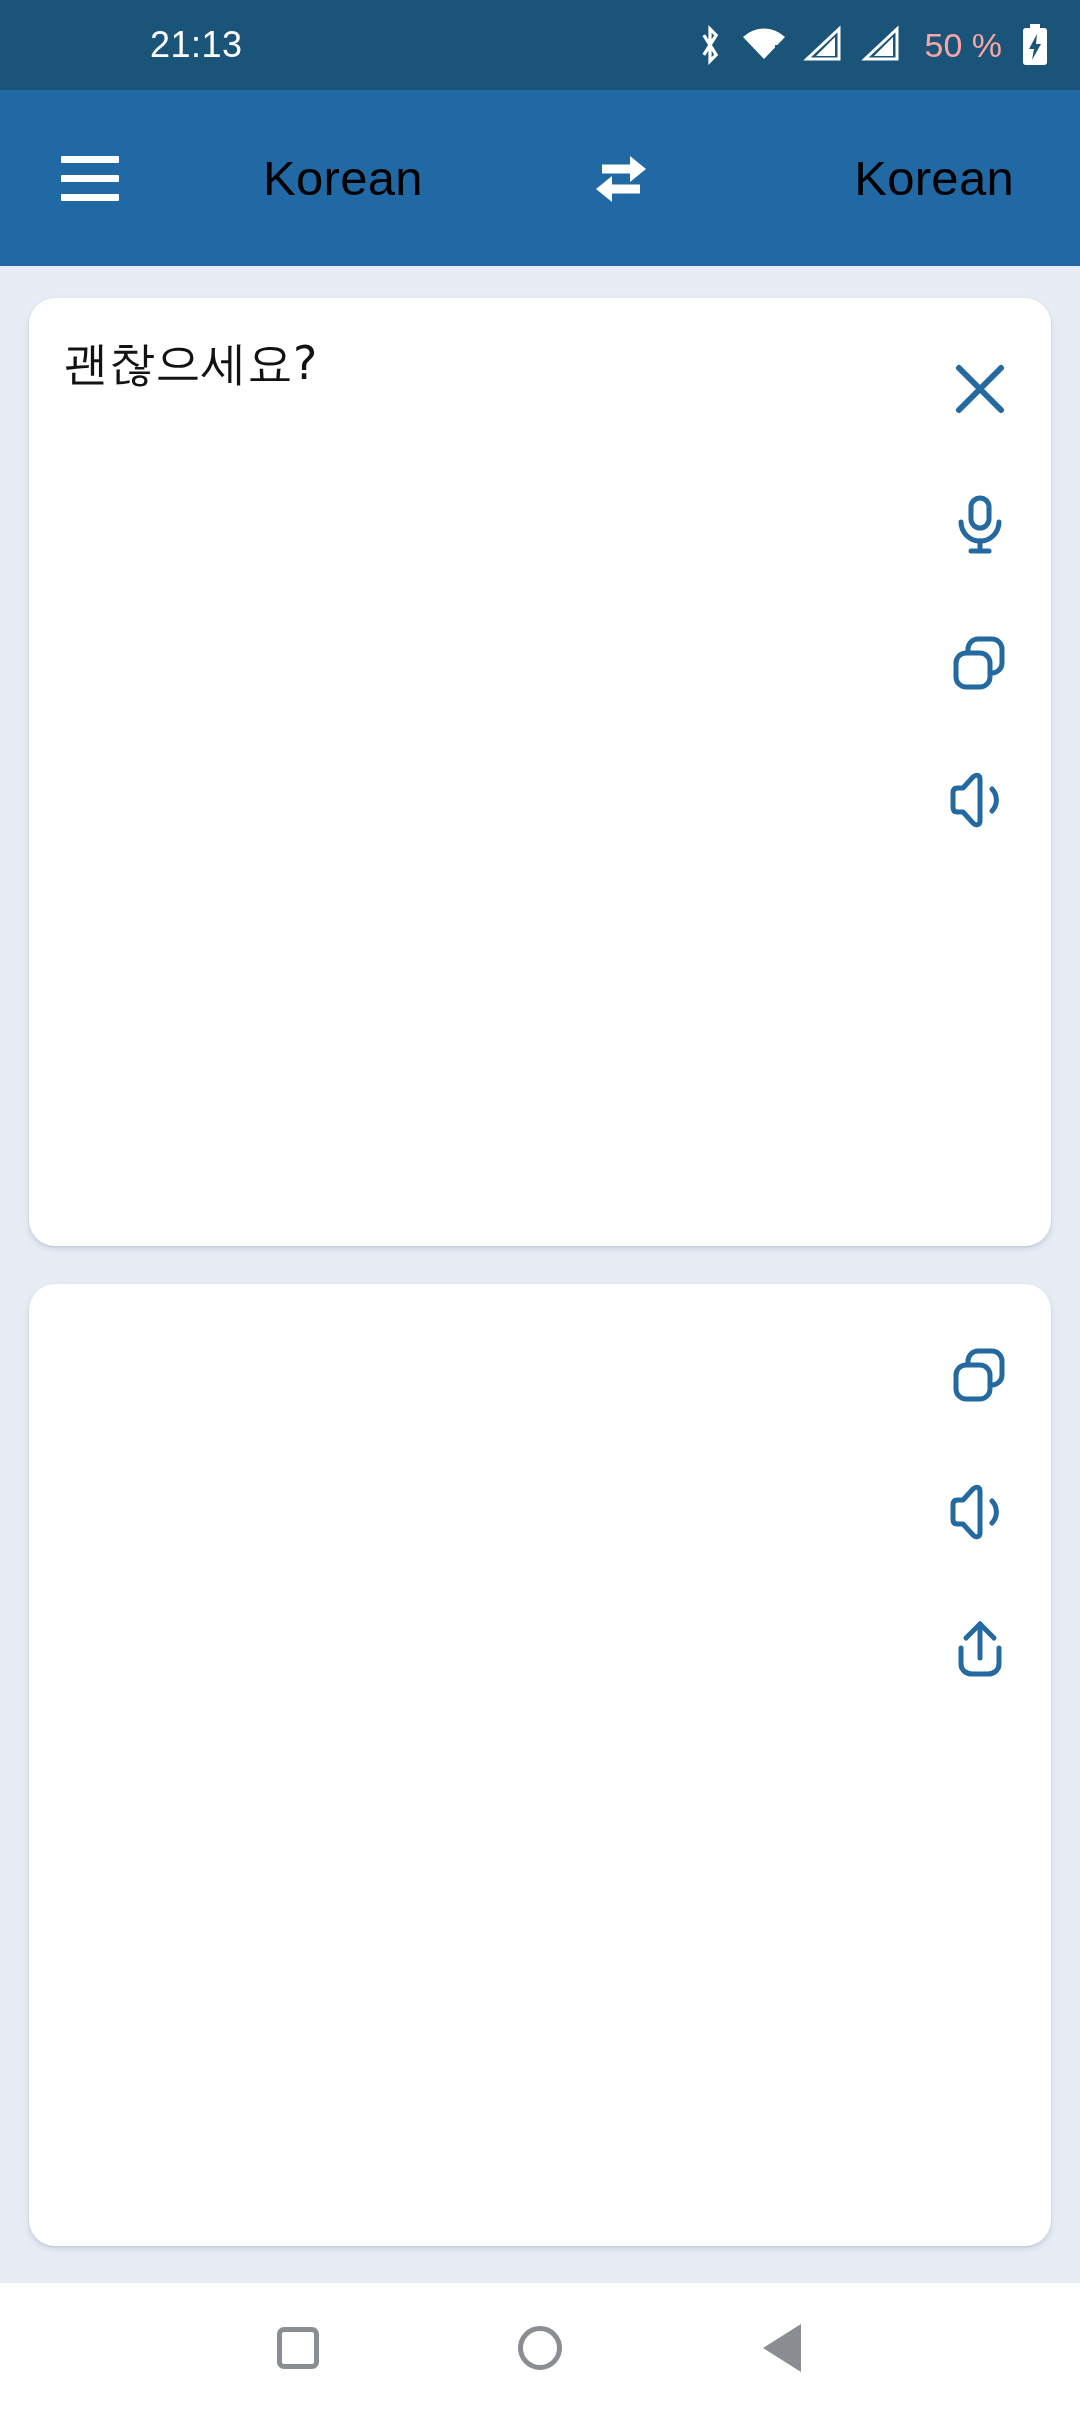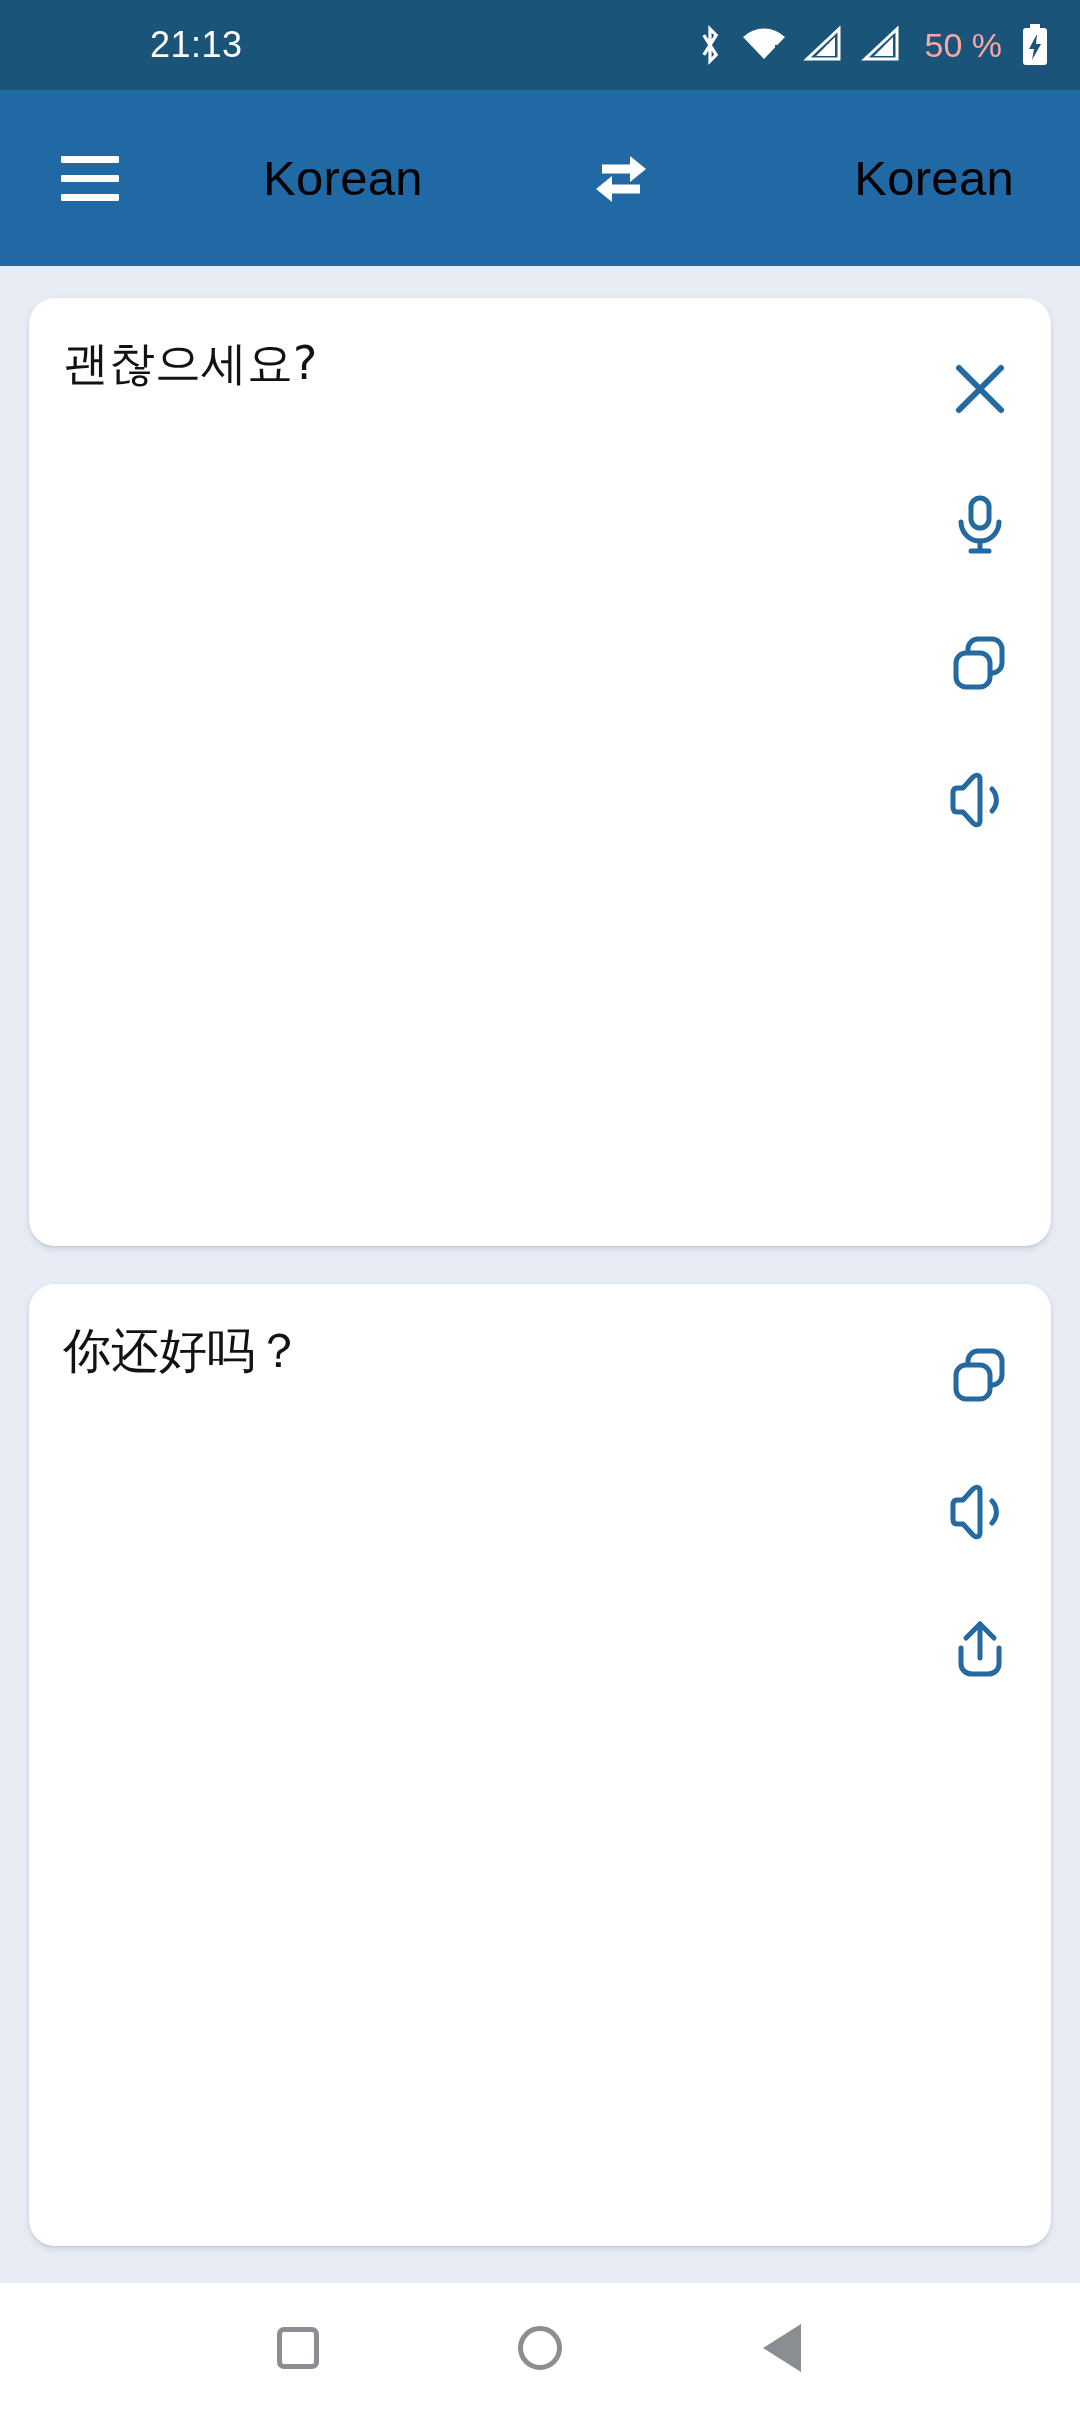--- a/index.html
+++ b/index.html
@@ -260,21 +260,20 @@
               <path d="M30 7 C30 3 26 2 23 5 L13 16 L7 16 C4 16 3 18 3 21 L3 35 C3 38 4 40 7 40 L13 40 L23 51 C26 54 30 53 30 49 Z" fill="none" stroke="#24699f" stroke-width="5" stroke-linejoin="round"></path>
               <path d="M42 17 A16 16 0 0 1 42 39" fill="none" stroke="#24699f" stroke-width="5" stroke-linecap="round"></path>
             </svg>
           </span>
         </div>
 
       </div>
     </div>
 
     <div class="card card-target">
-      <div class="card-text cjk">你还好吗？</div>
 
       <div class="icon-col">
 
         <div class="icon-btn">
           <span>
             <svg width="60" height="60" viewBox="0 0 60 60">
               <rect x="18" y="6" width="34" height="34" rx="10" fill="none" stroke="#24699f" stroke-width="5"></rect>
               <rect x="6" y="20" width="34" height="34" rx="10" fill="#ffffff" stroke="#24699f" stroke-width="5"></rect>
             </svg>
           </span>

